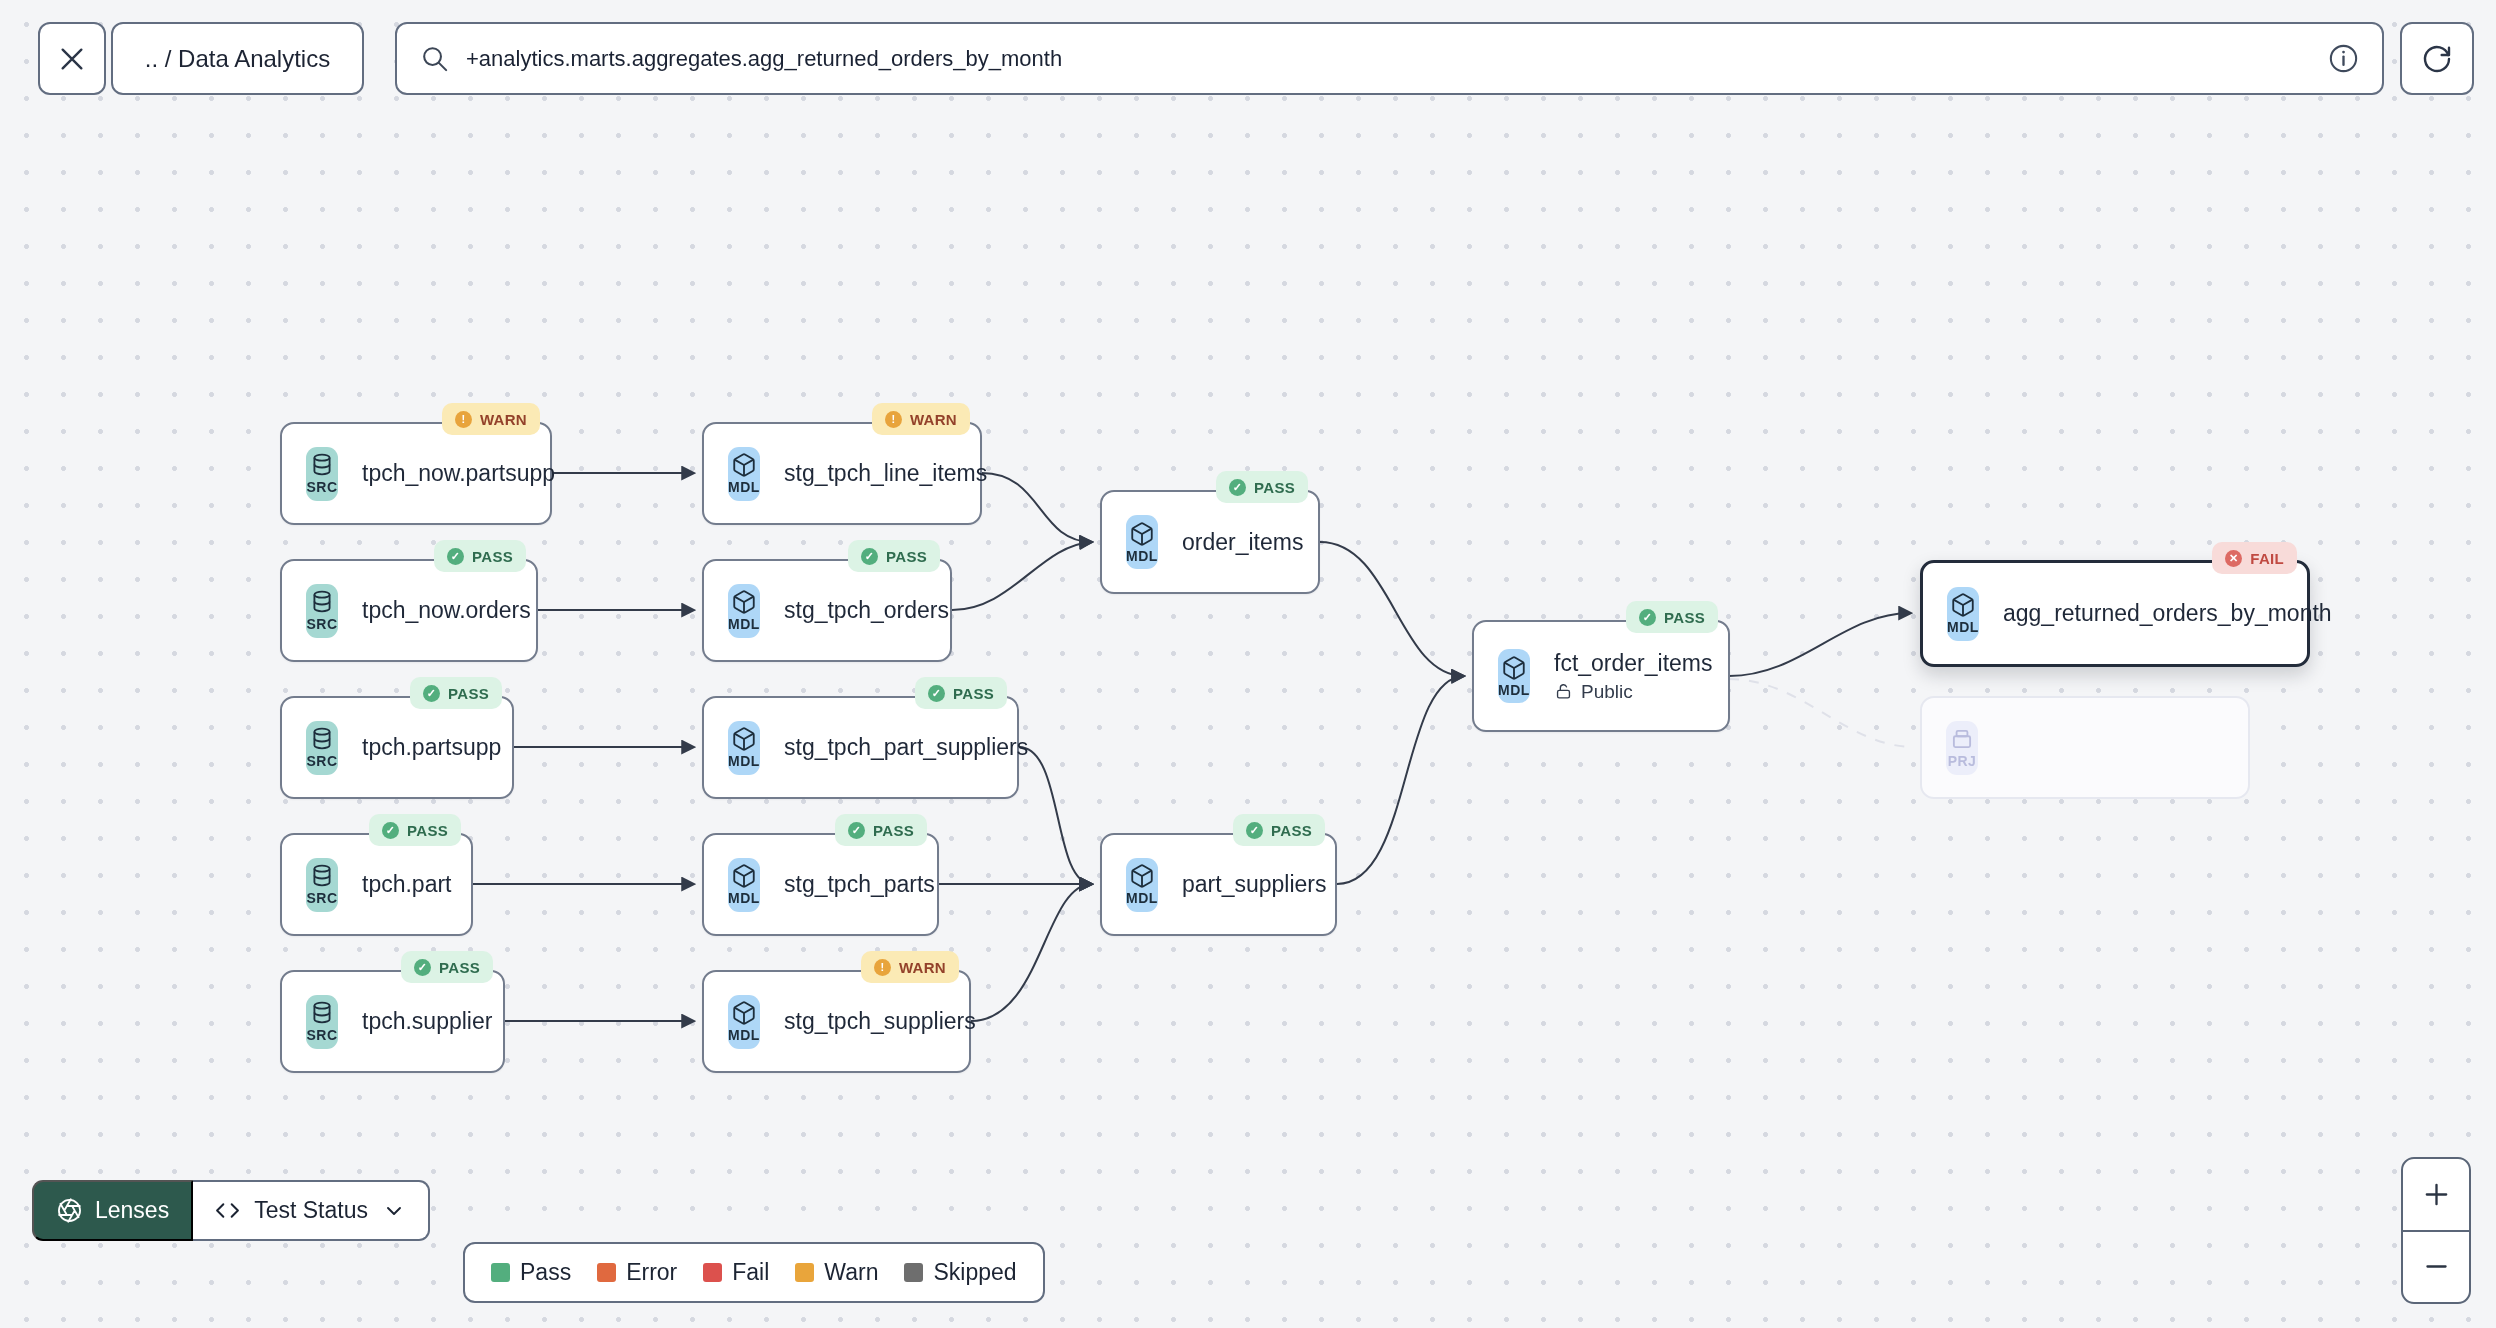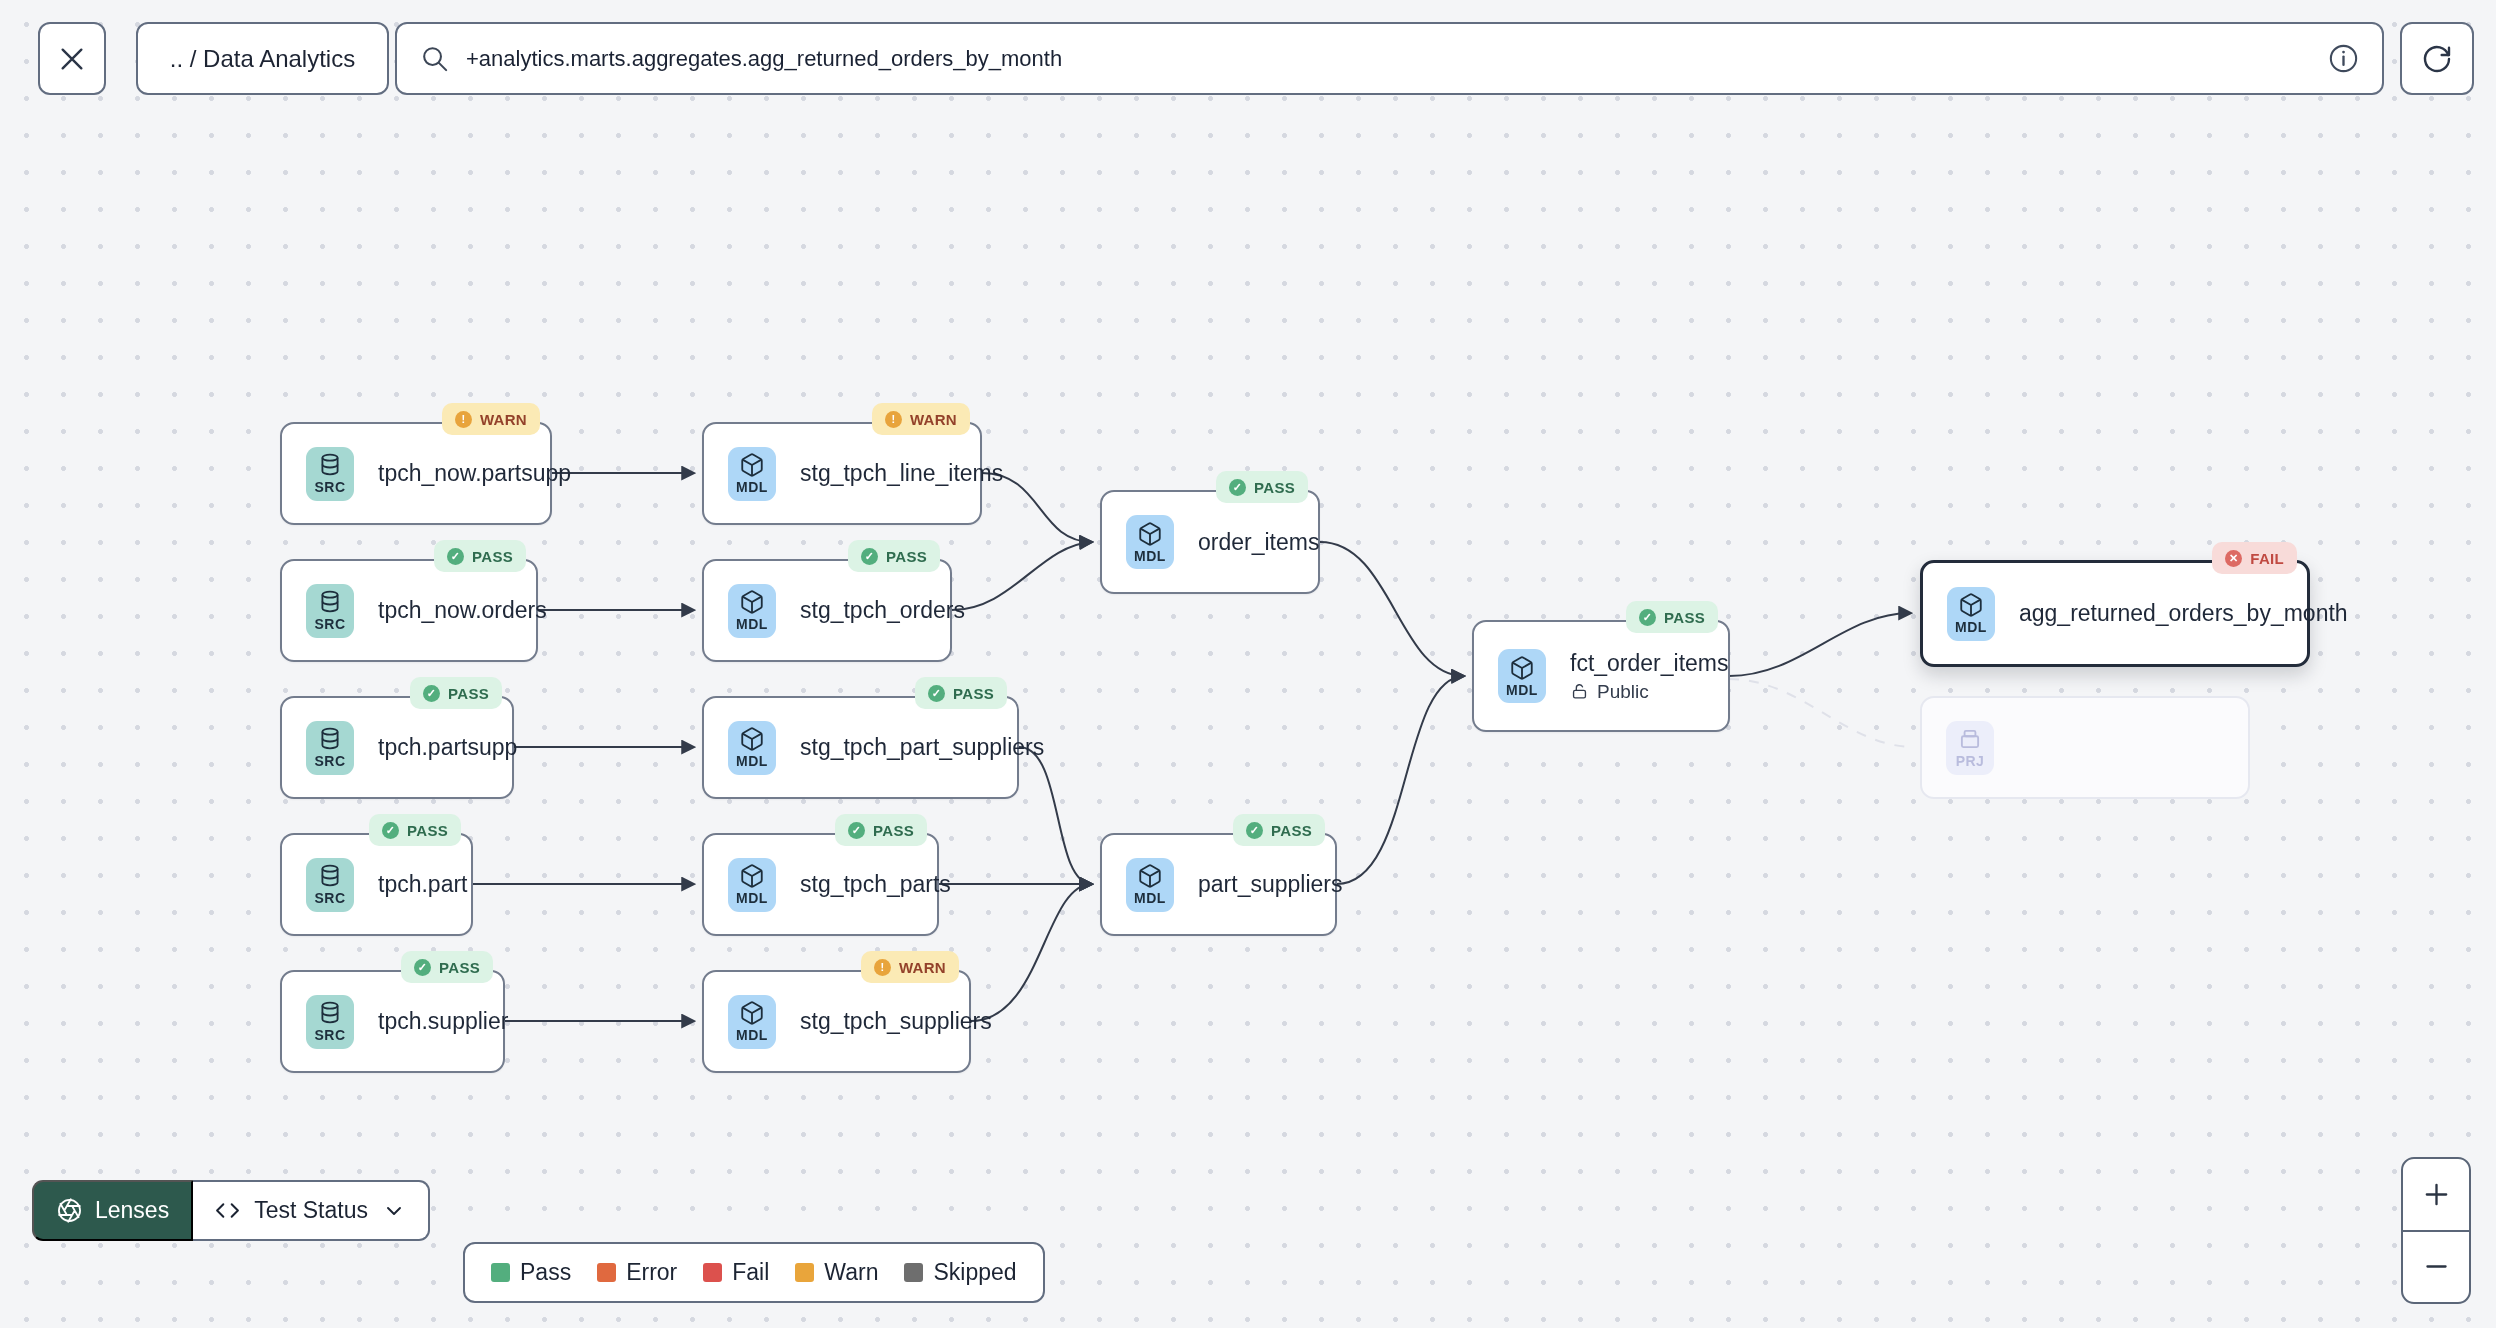--- a/index.html
+++ b/index.html
@@ -32,21 +32,21 @@
   
   .edges { position:absolute; left:0; top:0; z-index:1; }
   .node {
     position:absolute; z-index:2; background:#fff; border:2px solid #737c8d; border-radius:14px;
     display:flex; align-items:center; padding:0 24px; gap:24px; cursor:pointer;
     box-shadow:0 1px 2px rgba(20,25,40,.05);
   }
   .node.selected { border:3px solid #232c3b; box-shadow:0 8px 18px rgba(20,25,40,.18); }
   .node .label { font-size:23px; color:#1f2838; white-space:nowrap; }
   .chip {
-    width:48px; height:54px; border-radius:11px; flex:0 0 auto;
+    width:32px; height:54px; border-radius:11px; flex:0 0 auto;
     display:flex; flex-direction:column; align-items:center; justify-content:center; gap:1px;
     color:#1d2e3c;
   }
   .chip .chip-label { font-size:14px; font-weight:700; letter-spacing:.5px; }
   .chip.src { background:#a5d8d2; }
   .chip.mdl { background:#aed7f7; }
   .chip.prj { background:#eceefa; color:#b9bcdd; }
   .badge {
     position:absolute; top:-21px; right:10px; height:32px; padding:0 13px;
     border-radius:10px; display:flex; align-items:center; gap:8px;
@@ -181,21 +181,21 @@
       <path d="M1729 676C1802 676 1842 613 1911 613" marker-end="url(#arr)"></path>
     </g>
     <path d="M1729 679C1802 679 1846 747 1914 747" stroke="#dfe1e9" stroke-width="2" fill="none" stroke-dasharray="10 10"></path>
   </svg>
 
   <button class="tb-btn" style="left:38px;top:22px;width:68px;height:73px">
     <svg class="icon" width="32" height="32">
         <use href="#i-x"></use>
       </svg>
   </button>
-  <button class="tb-btn breadcrumb-btn" style="left:136px;top:22px;width:253px;height:73px">
+  <button class="tb-btn breadcrumb-btn" style="left:111px;top:22px;width:253px;height:73px">
     <span>.. / Data Analytics</span>
   </button>
   <div class="searchbar">
     <svg class="icon" width="31" height="31">
         <use href="#i-search"></use>
       </svg>
     <input type="text" value="+analytics.marts.aggregates.agg_returned_orders_by_month" style="">
     <svg class="icon info-ic" width="33" height="33">
         <use href="#i-info"></use>
       </svg>

